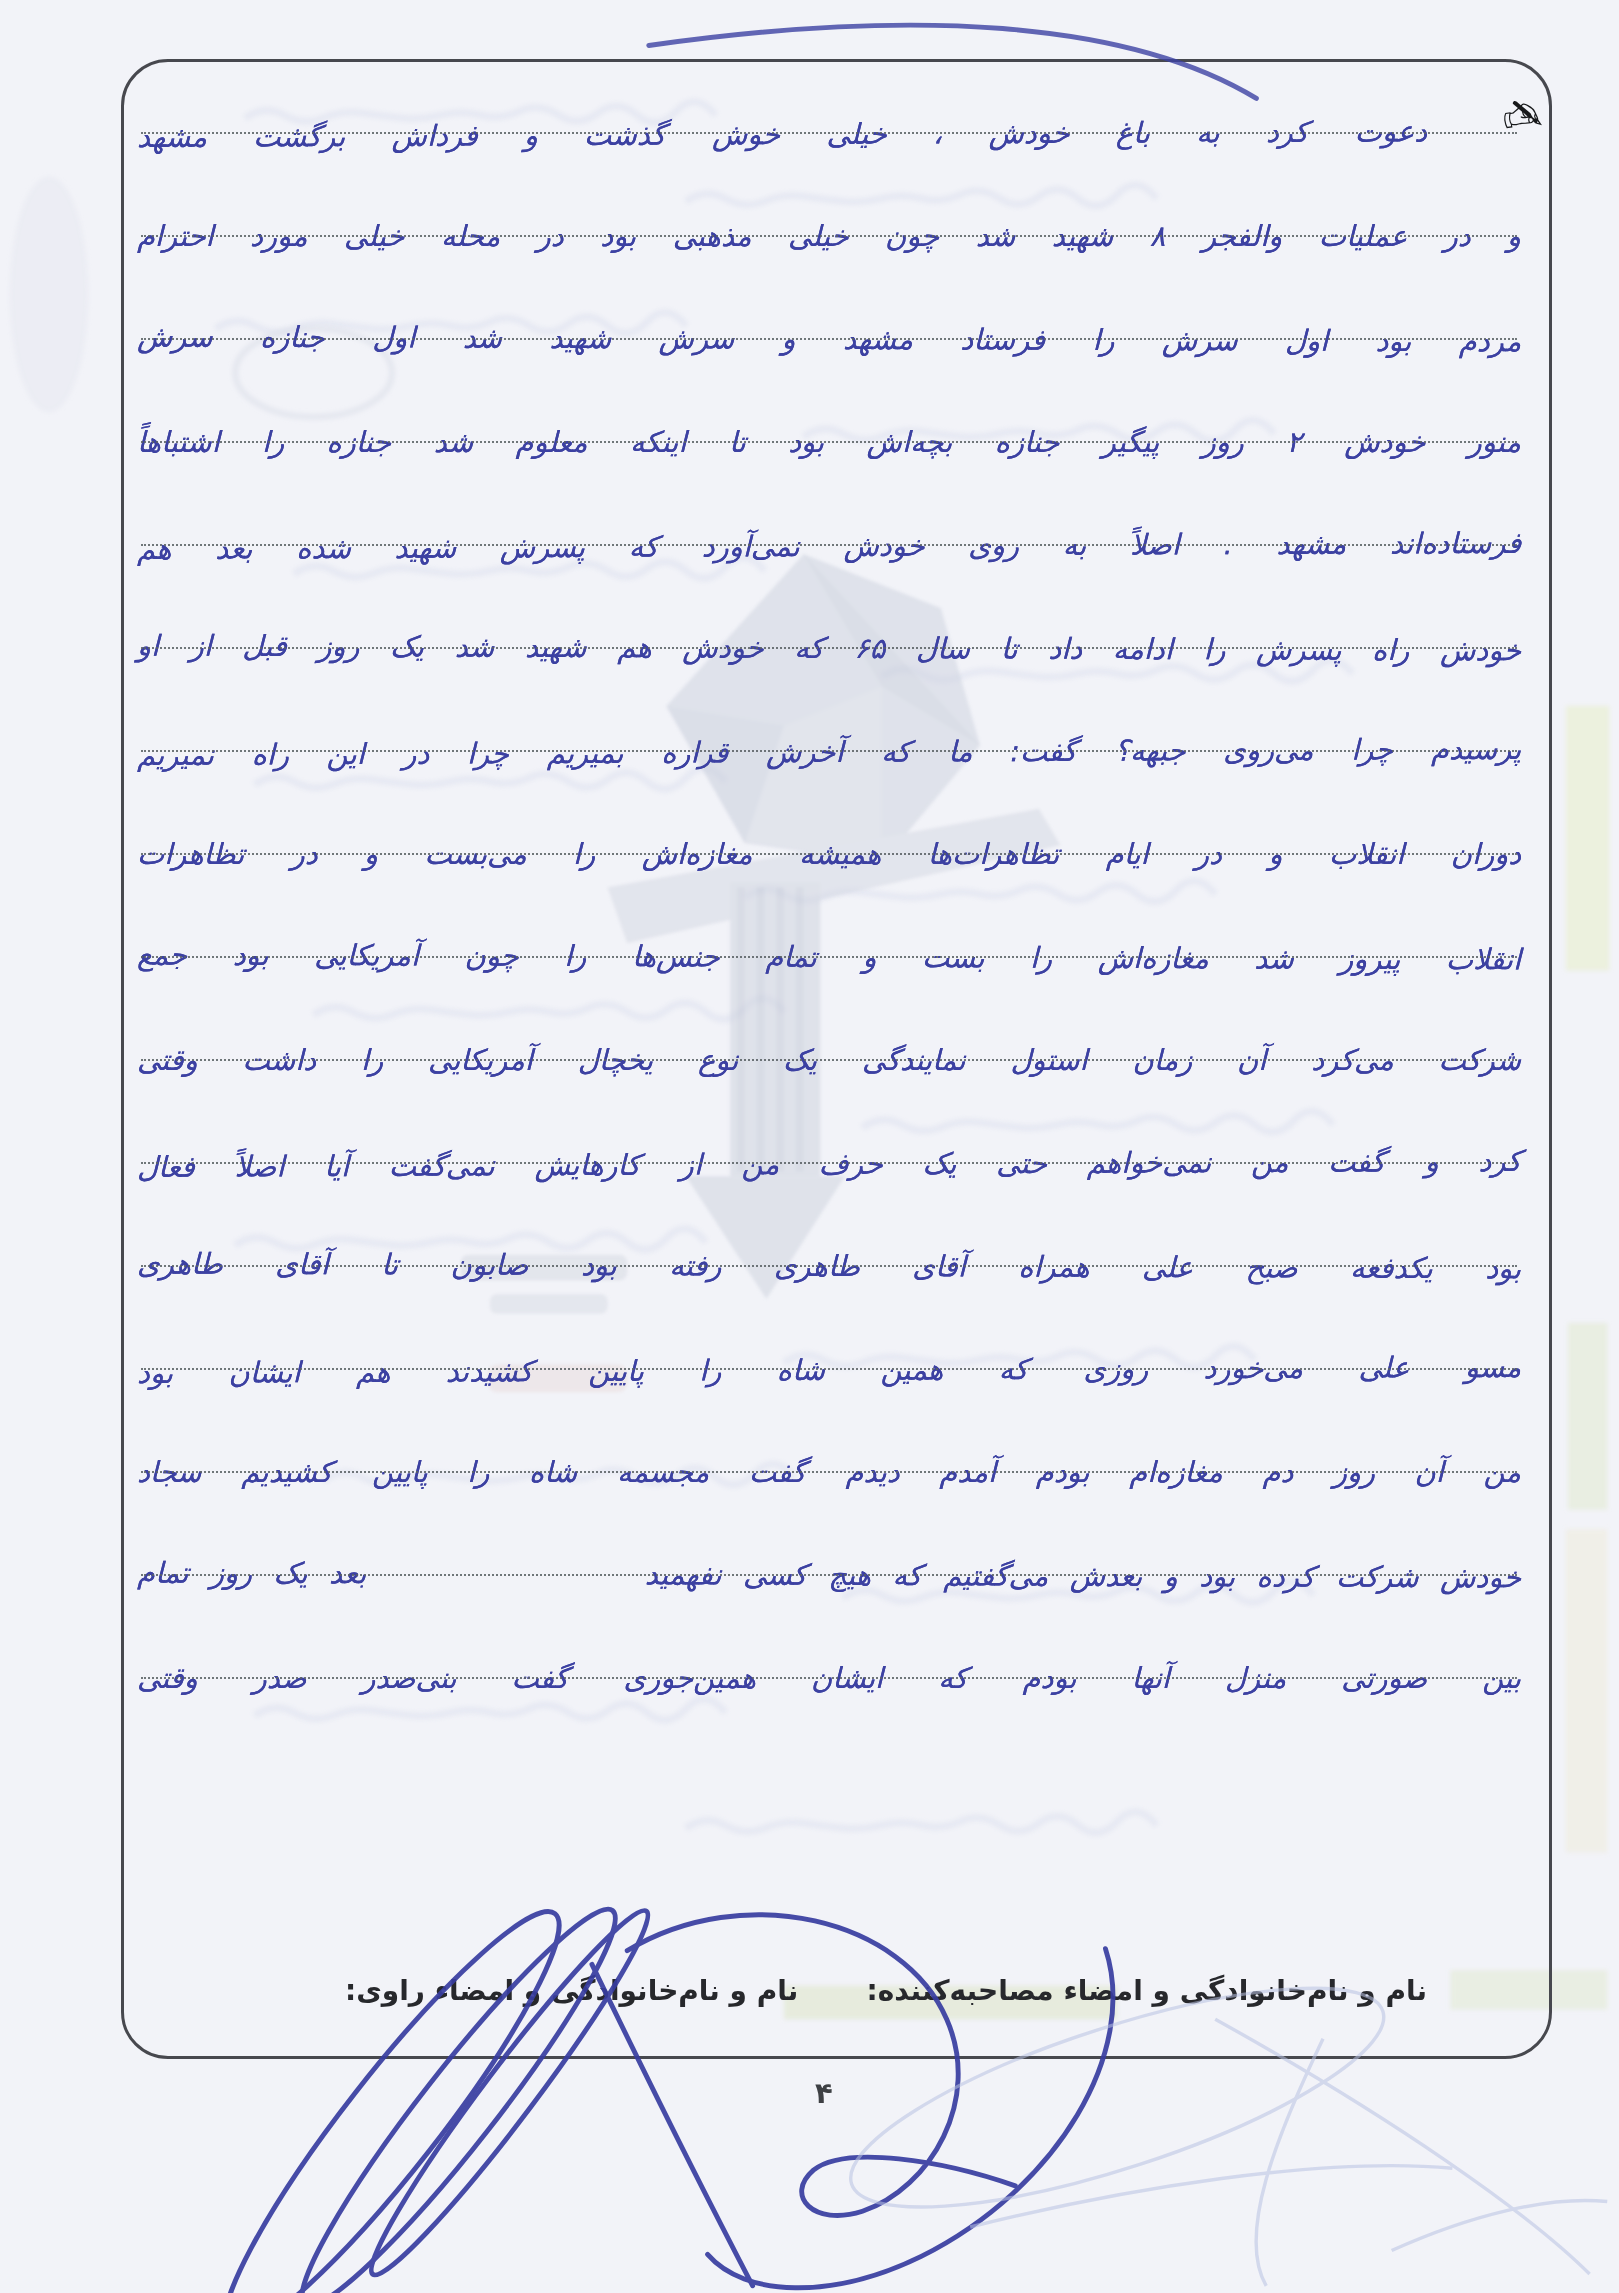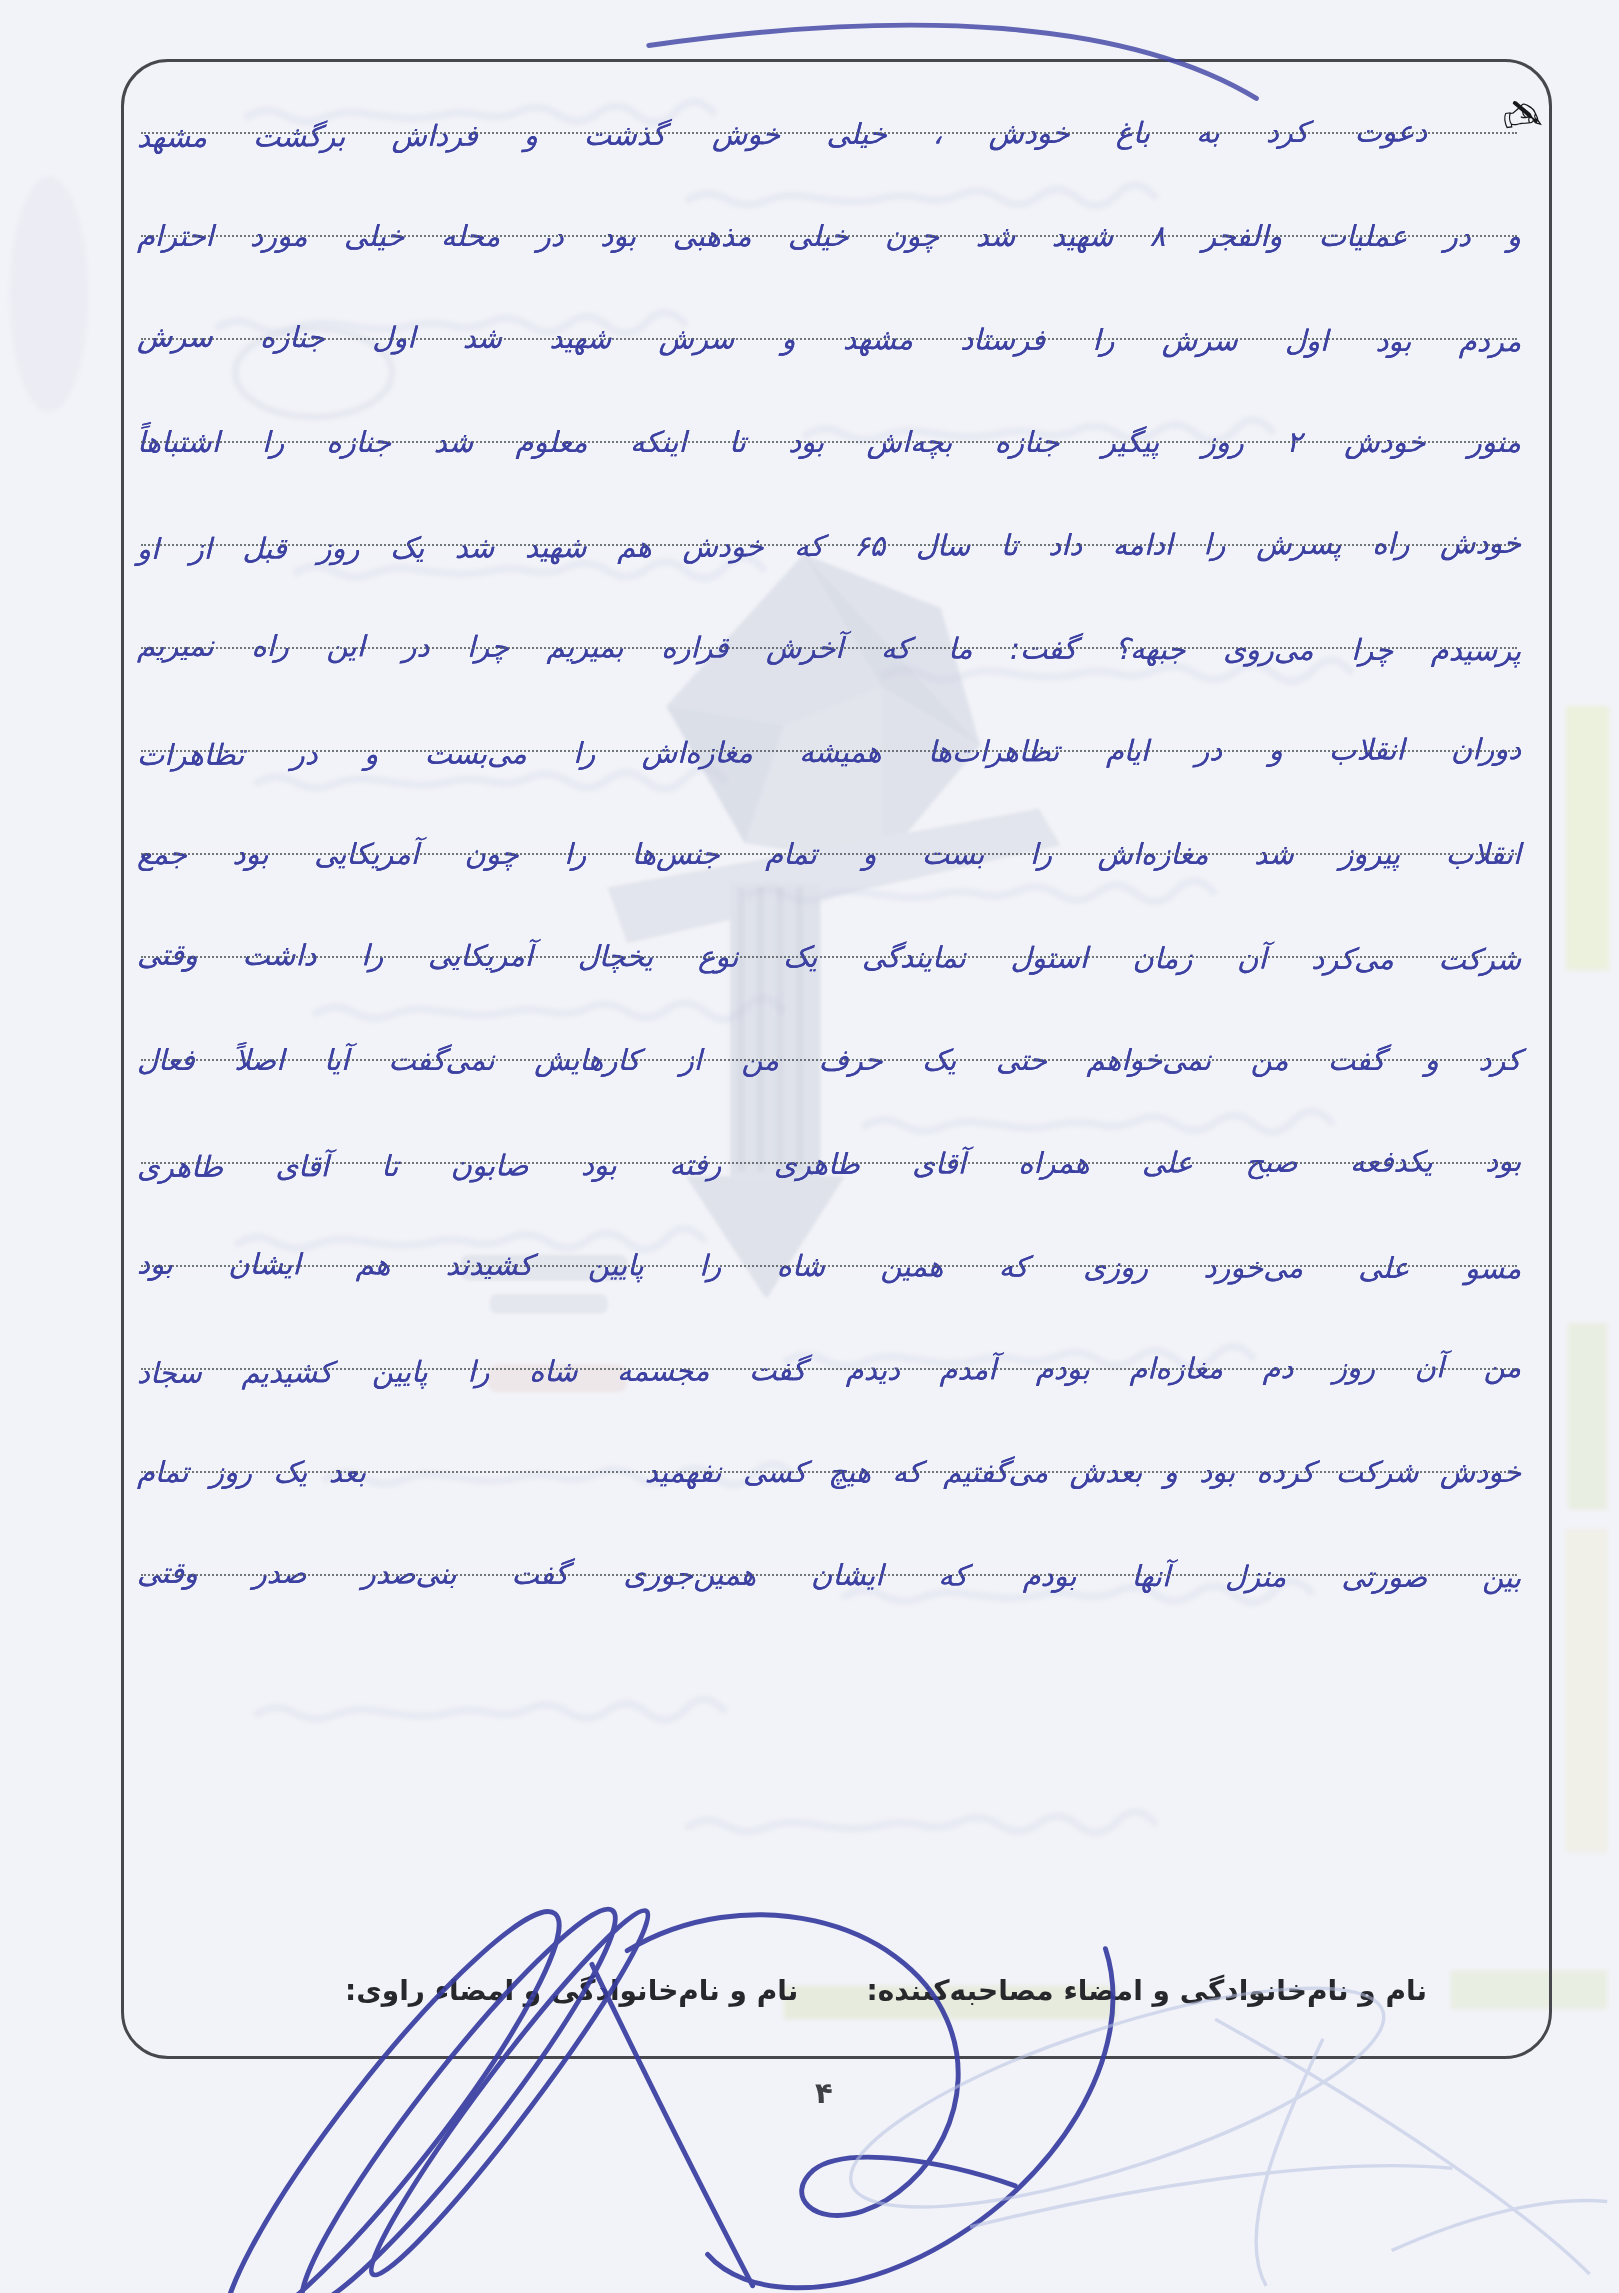--- a/index.html
+++ b/index.html
@@ -128,20 +128,23 @@
       <div class="hw-line">
       <span class="hw-text">و در عملیات والفجر ۸ شهید شد چون خیلی مذهبی بود در محله خیلی مورد احترام</span>
     </div>
       <div class="hw-line">
       <span class="hw-text">مردم بود اول سرش را فرستاد مشهد و سرش شهید شد اول جنازه سرش</span>
     </div>
       <div class="hw-line">
       <span class="hw-text">منور خودش ۲ روز پیگیر جنازه بچه‌اش بود تا اینکه معلوم شد جنازه را اشتباهاً</span>
     </div>
       <div class="hw-line">
+      <span class="hw-text">فرستاده‌اند مشهد . اصلاً به روی خودش نمی‌آورد که پسرش شهید شده بعد هم</span>
+    </div>
+      <div class="hw-line">
       <span class="hw-text">خودش راه پسرش را ادامه داد تا سال ۶۵ که خودش هم شهید شد یک روز قبل از او</span>
     </div>
       <div class="hw-line">
       <span class="hw-text">پرسیدم چرا می‌روی جبهه؟ گفت: ما که آخرش قراره بمیریم چرا در این راه نمیریم</span>
     </div>
       <div class="hw-line">
       <span class="hw-text">دوران انقلاب و در ایام تظاهرات‌ها همیشه مغازه‌اش را می‌بست و در تظاهرات</span>
     </div>
       <div class="hw-line">
       <span class="hw-text">انقلاب پیروز شد مغازه‌اش را بست و تمام جنس‌ها را چون آمریکایی بود جمع</span>

